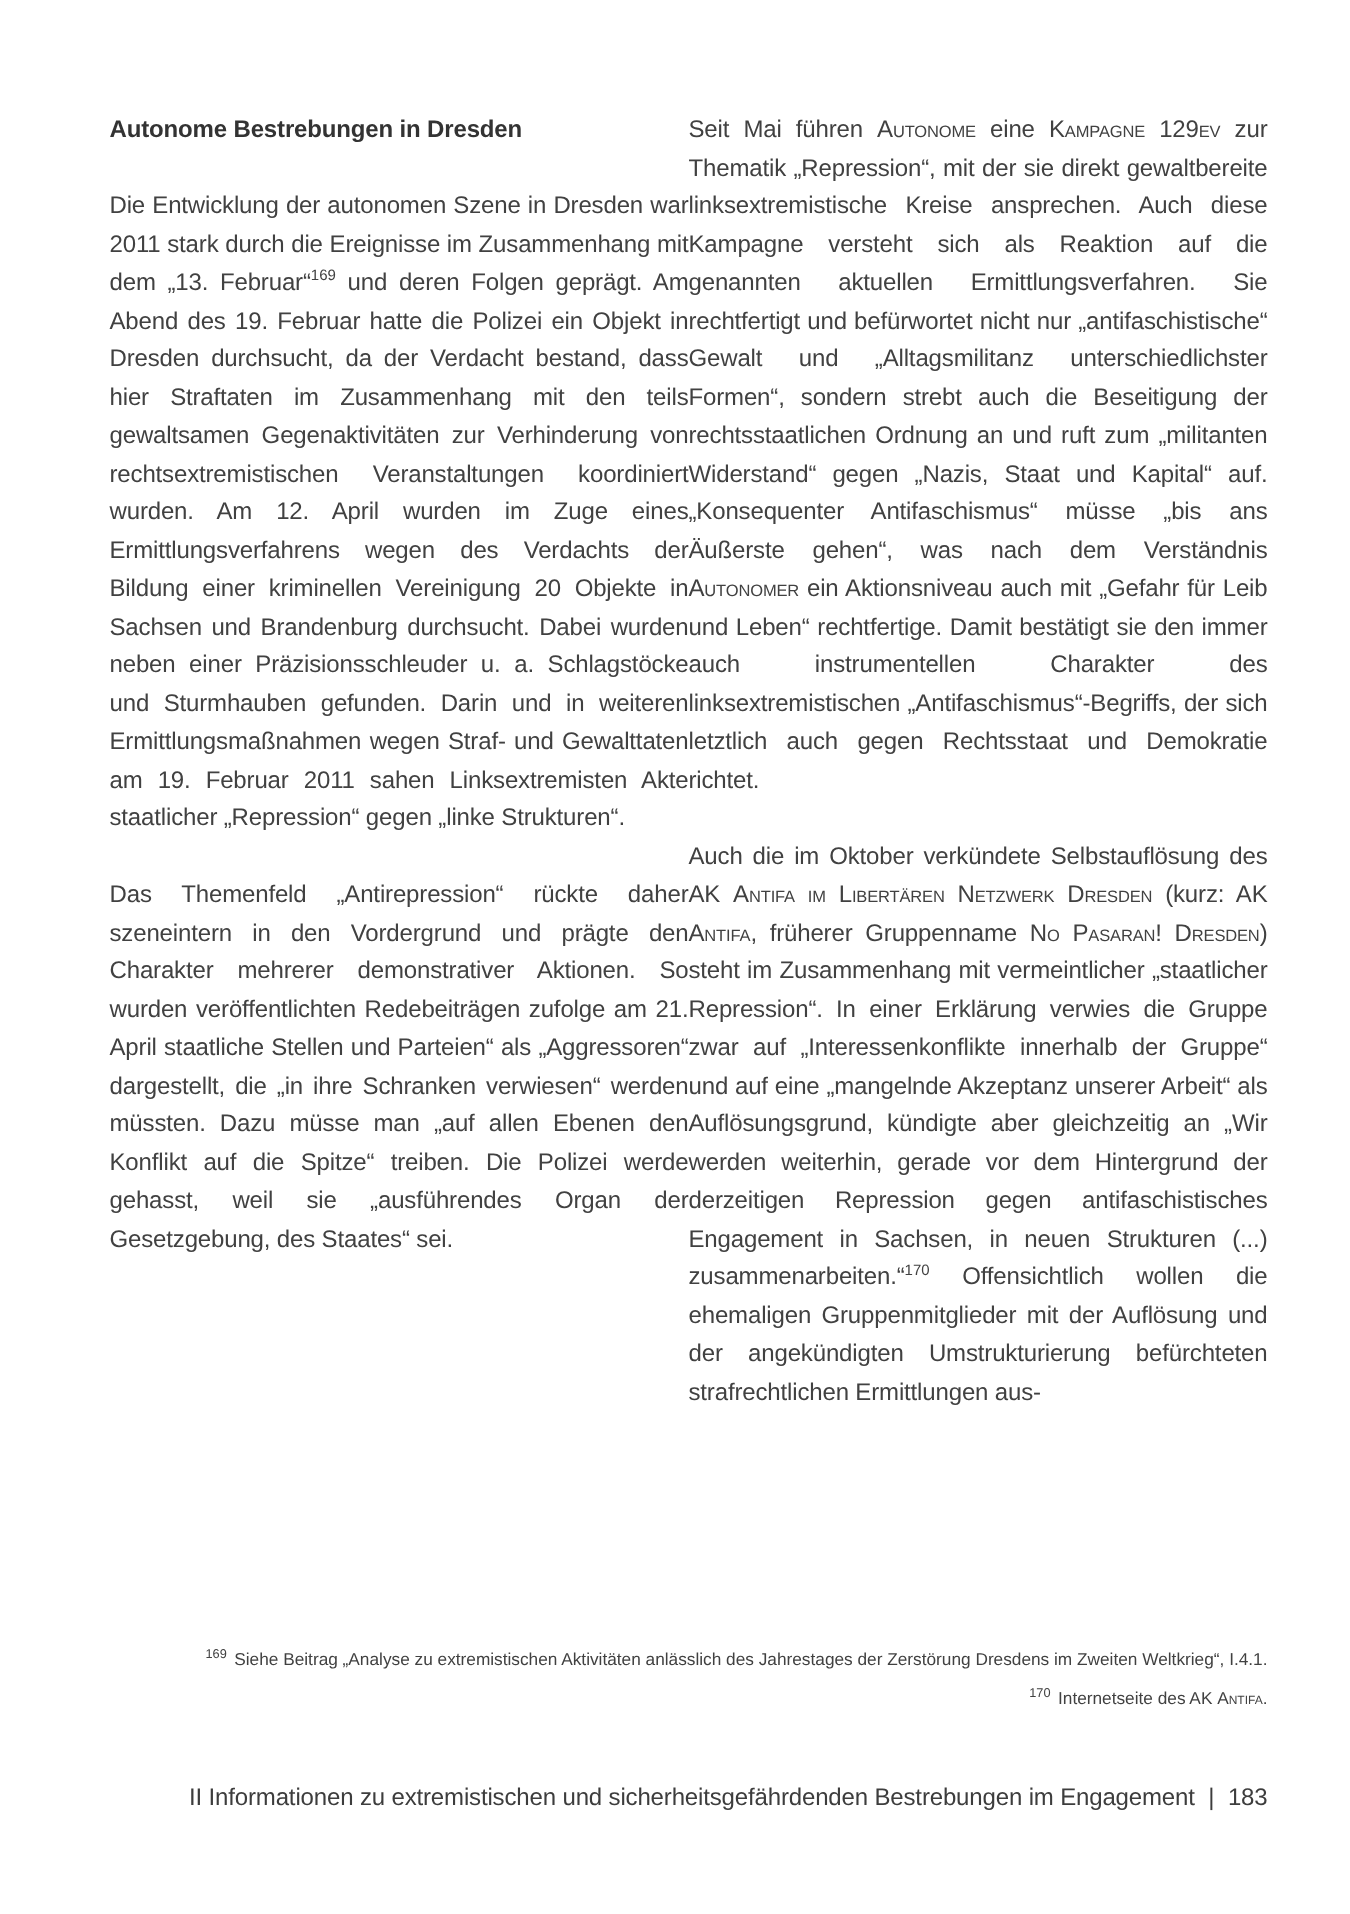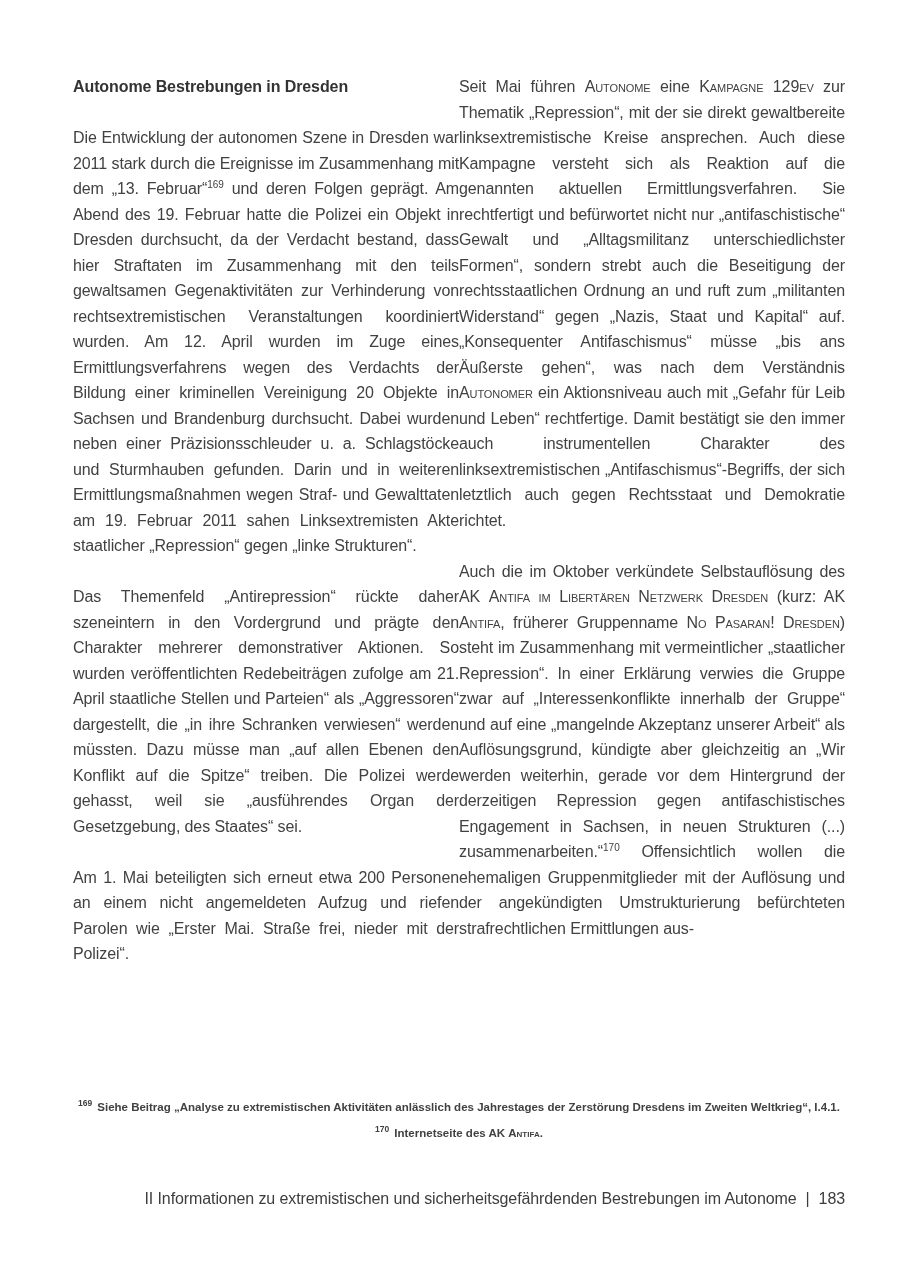--- a/index.html
+++ b/index.html
@@ -13,50 +13,49 @@
     display:flex; 
   }
   .col { flex:1; min-width:0; font-size:16px; line-height:25.5px; text-align:justify; letter-spacing:-0.1px; }
   .blk { margin:0 0 25.5px 0; }
   .blk:last-child { margin-bottom:0; }
   .heading { font-weight:700; color:#333333; text-align:left; }
   .sc { font-variant:small-caps; }
   sup.fnref { font-size:10px; vertical-align:super; line-height:0; letter-spacing:0; }
   .footnotes {
     position:absolute; left:73px; top:1094px; width:772px;
-    font-size:11.5px; line-height:26px; text-align:center; letter-spacing:0;font-weight:bold;
+    font-size:11.5px; line-height:26px; text-align:right; letter-spacing:0;
   }
   .footnote { white-space:normal; }
   .footnote sup.fnmark { font-size:8.5px; vertical-align:super; line-height:0; margin-right:5px; }
   .footer {
     position:absolute; left:73px; top:1190px; width:772px;
     text-align:right; font-size:16px; color:#3d3d3d; letter-spacing:-0.1px;
   }
   .footer .sep { margin:0 9px; font-weight:300; }
 </style>
 </head>
 <body>
 
 <div class="page">
 
   <div class="columns">
     <div class="col">
         <div class="blk heading"><span>Autonome Bestrebungen in Dresden</span></div>
         <div class="blk para"><span>Die Entwicklung der autonomen Szene in Dresden war 2011 stark durch die Ereignisse im Zusammenhang mit dem „13. Februar“</span><sup class="fnref">169</sup><span> und deren Folgen geprägt. Am Abend des 19. Februar hatte die Polizei ein Objekt in Dresden durchsucht, da der Verdacht bestand, dass hier Straftaten im Zusammenhang mit den teils gewaltsamen Gegenaktivitäten zur Verhinderung von rechtsextremistischen Veranstaltungen koordiniert wurden. Am 12. April wurden im Zuge eines Ermittlungsverfahrens wegen des Verdachts der Bildung einer kriminellen Vereinigung 20 Objekte in Sachsen und Brandenburg durchsucht. Dabei wurden neben einer Präzisionsschleuder u. a. Schlagstöcke und Sturmhauben gefunden. Darin und in weiteren Ermittlungsmaßnahmen wegen Straf- und Gewalttaten am 19. Februar 2011 sahen Linksextremisten Akte staatlicher „Repression“ gegen „linke Strukturen“.</span></div>
         <div class="blk para"><span>Das Themenfeld „Antirepression“ rückte daher szeneintern in den Vordergrund und prägte den Charakter mehrerer demonstrativer Aktionen. So wurden veröffentlichten Redebeiträgen zufolge am 21. April staatliche Stellen und Parteien“ als „Aggressoren“ dargestellt, die „in ihre Schranken verwiesen“ werden müssten. Dazu müsse man „auf allen Ebenen den Konflikt auf die Spitze“ treiben. Die Polizei werde gehasst, weil sie „ausführendes Organ der Gesetzgebung, des Staates“ sei.</span></div>
-        <div class="blk para"><span>Am 1. Mai beteiligten sich erneut etwa 200 Personen an einem nicht angemeldeten Aufzug und riefen Parolen wie „Erster Mai. Straße frei, nieder mit der Polizei“.</span></div>
       </div>
     <div class="col">
         <div class="blk para"><span>Seit Mai führen </span><span class="sc">Autonome</span><span> eine </span><span class="sc">Kampagne 129ev</span><span> zur Thematik „Repression“, mit der sie direkt gewaltbereite linksextremistische Kreise ansprechen. Auch diese Kampagne versteht sich als Reaktion auf die genannten aktuellen Ermittlungsverfahren. Sie rechtfertigt und befürwortet nicht nur „antifaschistische“ Gewalt und „Alltagsmilitanz unterschiedlichster Formen“, sondern strebt auch die Beseitigung der rechtsstaatlichen Ordnung an und ruft zum „militanten Widerstand“ gegen „Nazis, Staat und Kapital“ auf. „Konsequenter Antifaschismus“ müsse „bis ans Äußerste gehen“, was nach dem Verständnis </span><span class="sc">Autonomer</span><span> ein Aktionsniveau auch mit „Gefahr für Leib und Leben“ rechtfertige. Damit bestätigt sie den immer auch instrumentellen Charakter des linksextremistischen  „Antifaschismus“-Begriffs, der sich letztlich auch gegen Rechtsstaat und Demokratie richtet.</span></div>
         <div class="blk para"><span>Auch die im Oktober verkündete Selbstauflösung des AK </span><span class="sc">Antifa im Libertären Netzwerk Dresden</span><span> (kurz: AK </span><span class="sc">Antifa</span><span>, früherer Gruppenname </span><span class="sc">No Pasaran! Dresden</span><span>) steht im Zusammenhang mit vermeintlicher „staatlicher Repression“. In einer Erklärung verwies die Gruppe zwar auf „Interessenkonflikte innerhalb der Gruppe“ und auf eine „mangelnde Akzeptanz unserer Arbeit“ als Auflösungsgrund, kündigte aber gleichzeitig an „Wir werden weiterhin, gerade vor dem Hintergrund der derzeitigen Repression gegen antifaschistisches Engagement in Sachsen, in neuen Strukturen (...) zusammenarbeiten.“</span><sup class="fnref">170</sup><span> Offensichtlich wollen die ehemaligen Gruppenmitglieder mit der Auflösung und der angekündigten Umstrukturierung befürchteten strafrechtlichen Ermittlungen aus-</span></div>
       </div>
   </div>
 
   <div class="footnotes">
       <div class="footnote"><sup class="fnmark">169</sup><span>Siehe Beitrag „Analyse zu extremistischen Aktivitäten anlässlich des Jahrestages der Zerstörung Dresdens im Zweiten Weltkrieg“, I.4.1.</span></div>
       <div class="footnote"><sup class="fnmark">170</sup><span>Internetseite des AK </span><span class="sc">Antifa</span><span>.</span></div>
     </div>
 
   <div class="footer">
-    <span>II Informationen zu extremistischen und sicherheitsgefährdenden Bestrebungen im Autonome</span><span class="sep">|</span><span>183</span>
+    <span>II Informationen zu extremistischen und sicherheitsgefährdenden Bestrebungen im Engagement</span><span class="sep">|</span><span>183</span>
   </div>
 
 </div>
 
 </body></html>

